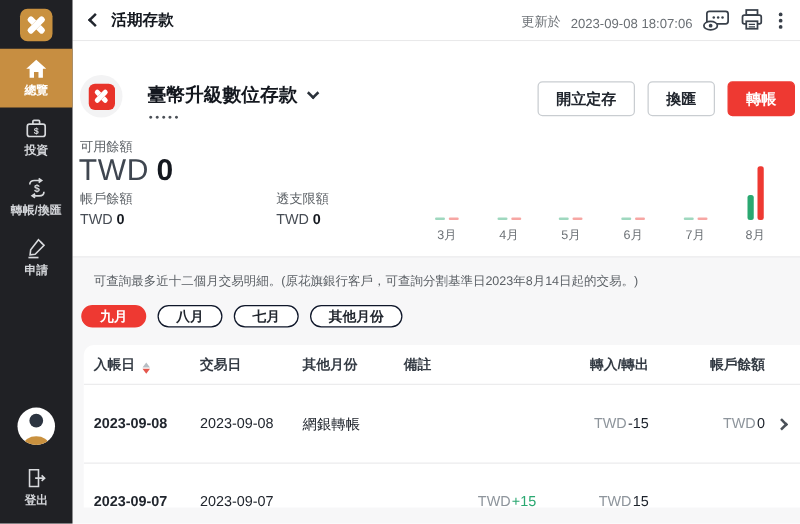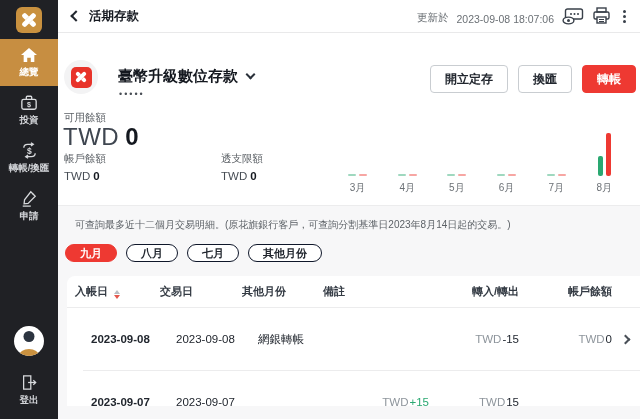--- a/index.html
+++ b/index.html
@@ -83,21 +83,21 @@
   .pill.active { background:#ee3932; border-color:#ee3932; color:#fff; }
 
   .table-card { margin:14px 0 0 9px; background:#fff; border-radius:8px 0 0 0; height:130px; overflow:hidden; }
   .trow { display:grid; grid-template-columns:85px 82px 81px 1fr 90px 93px 28px; align-items:center; padding-left:8px; }
   .trow.head { height:32px; border-bottom:1px solid #ececed; }
   .th { font-size:11px; font-weight:600; color:#343b44; }
   .th.right, .td.right { text-align:right; }
   .th-sort { display:inline-flex; flex-direction:column; gap:1px; margin-left:6px; vertical-align:1px; cursor:pointer; }
   .th-sort .up { width:0; height:0; border-left:3px solid transparent; border-right:3px solid transparent; border-bottom:4px solid #b7bdc3; }
   .th-sort .dn { width:0; height:0; border-left:3px solid transparent; border-right:3px solid transparent; border-top:4px solid #e4574d; }
-  .trow.rowline { height:62px; cursor:pointer;margin-left:16px; }
+  .trow.rowline { height:62px; cursor:pointer; }
   .trow.rowline + .trow.rowline { border-top:1px solid #ececed; }
   .td { font-size:11.5px; color:#21262e; }
   .td.bold { font-weight:700; }
   .amt .cur { color:#8e959c; }
   .amt .num { font-weight:400; color:#1c222b; margin-left:1px; }
   .amt .num.green { color:#2aa871; }
   .row-chev { width:7px; height:7px; border-right:2px solid #4a5058; border-top:2px solid #4a5058; transform:rotate(45deg); margin-left:10px; }
 </style>
 </head>
 <body>

